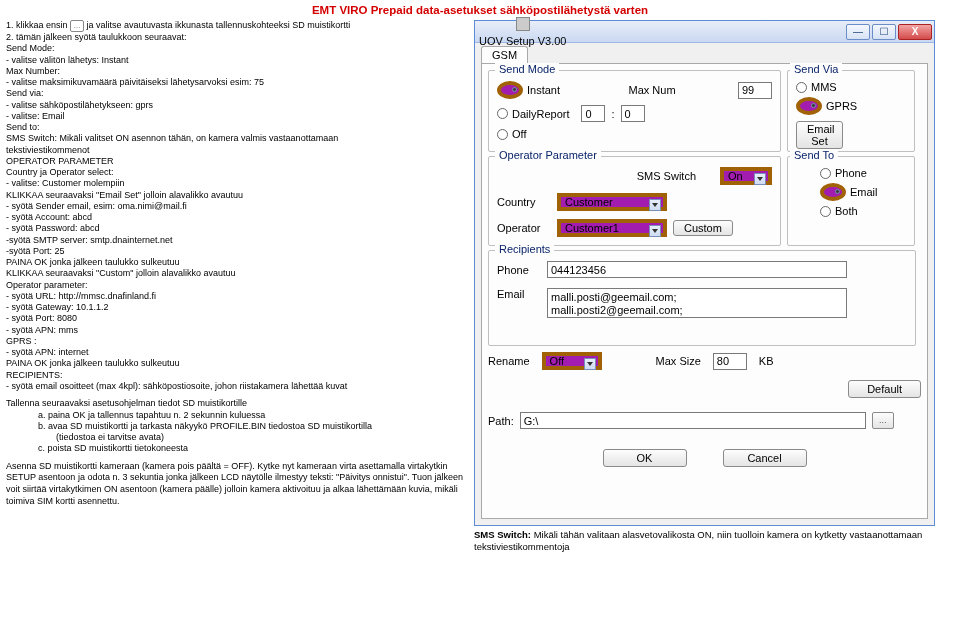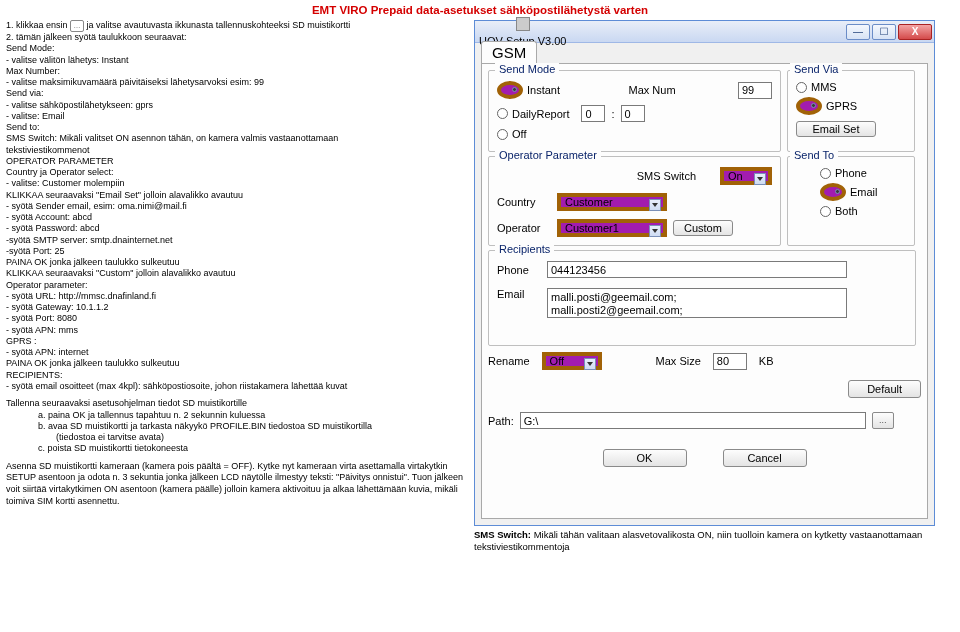--- a/index.html
+++ b/index.html
@@ -71,21 +71,21 @@
     background:linear-gradient(#f3a4a4,#d44a4a); width:34px;
     color:#fff; font-weight:bold; border:1px solid #a22;
   }
   .tab-strip {
     height:20px; display:flex; align-items:flex-end;
     padding-left:6px; background:#f0f0f0;
   }
   .tab {
     border:1px solid #a9a9a9; border-bottom:none;
     padding:2px 10px; background:#fdfdfd; border-radius:3px 3px 0 0;
-    font-size:15px;
+    font-size:11px;
   }
   .tabpage {
     margin:0 6px 6px 6px; background:#fdfdfd;
     border:1px solid #a9a9a9; padding:6px; height:456px;
     position:relative;
   }
   .fieldset {
     border:1px solid #bfbfbf; border-radius:2px;
     padding: 10px 8px 6px 8px; margin-bottom:4px; position:relative;
   }
@@ -153,21 +153,21 @@
   <div class="left">
     <div>
       <span>1.   klikkaa ensin </span>
       <span class="tiny-icon">…</span>
       <span> ja valitse avautuvasta ikkunasta tallennuskohteeksi SD muistikortti</span>
     </div>
     <div>2.   tämän jälkeen syötä taulukkoon seuraavat:</div>
     <div>Send Mode:</div>
     <div>- valitse välitön lähetys: Instant</div>
     <div>Max Number:</div>
-    <div>- valitse maksimikuvamäärä päivitäiseksi lähetysarvoksi esim: 99</div>
+    <div>- valitse maksimikuvamäärä päivitäiseksi lähetysarvoksi esim: 75</div>
     <div>Send via:</div>
     <div>- valitse sähköpostilähetykseen: gprs</div>
     <div>- valitse: Email</div>
     <div>Send to:</div>
     <div>SMS Switch: Mikäli valitset ON asennon tähän, on kamera valmis vastaanottamaan</div>
     <div>tekstiviestikommenot</div>
     <div>OPERATOR PARAMETER</div>
     <div>Country ja Operator select:</div>
     <div>- valitse: Customer molempiin</div>
     <div>KLIKKAA seuraavaksi "Email Set" jolloin alavalikko avautuu</div>
@@ -247,21 +247,21 @@
             <span class="legend legend-sendvia">Send Via</span>
             <div class="col">
               <span class="radio">
                   <span class="rdot"></span>
                   <span>MMS</span>
                 </span>
               <span class="radio">
                   <span class="rdot sel"></span>
                   <span>GPRS</span>
                 </span>
-              <button class="btn btn-sm" style="margin-top:2px;width:80px;">Email Set</button>
+              <button class="btn btn-sm" style="margin-top:2px;width:47px;">Email Set</button>
             </div>
           </div>
         </div>
 
         <div style="display:flex; gap:6px;">
           <div class="fieldset" style="width:293px; height:90px;">
             <span class="legend">Operator Parameter</span>
             <div class="row" style="justify-content:flex-end; gap:24px;">
               <span class="lbl">SMS Switch</span>
               <span class="sel" style="width:52px;">

